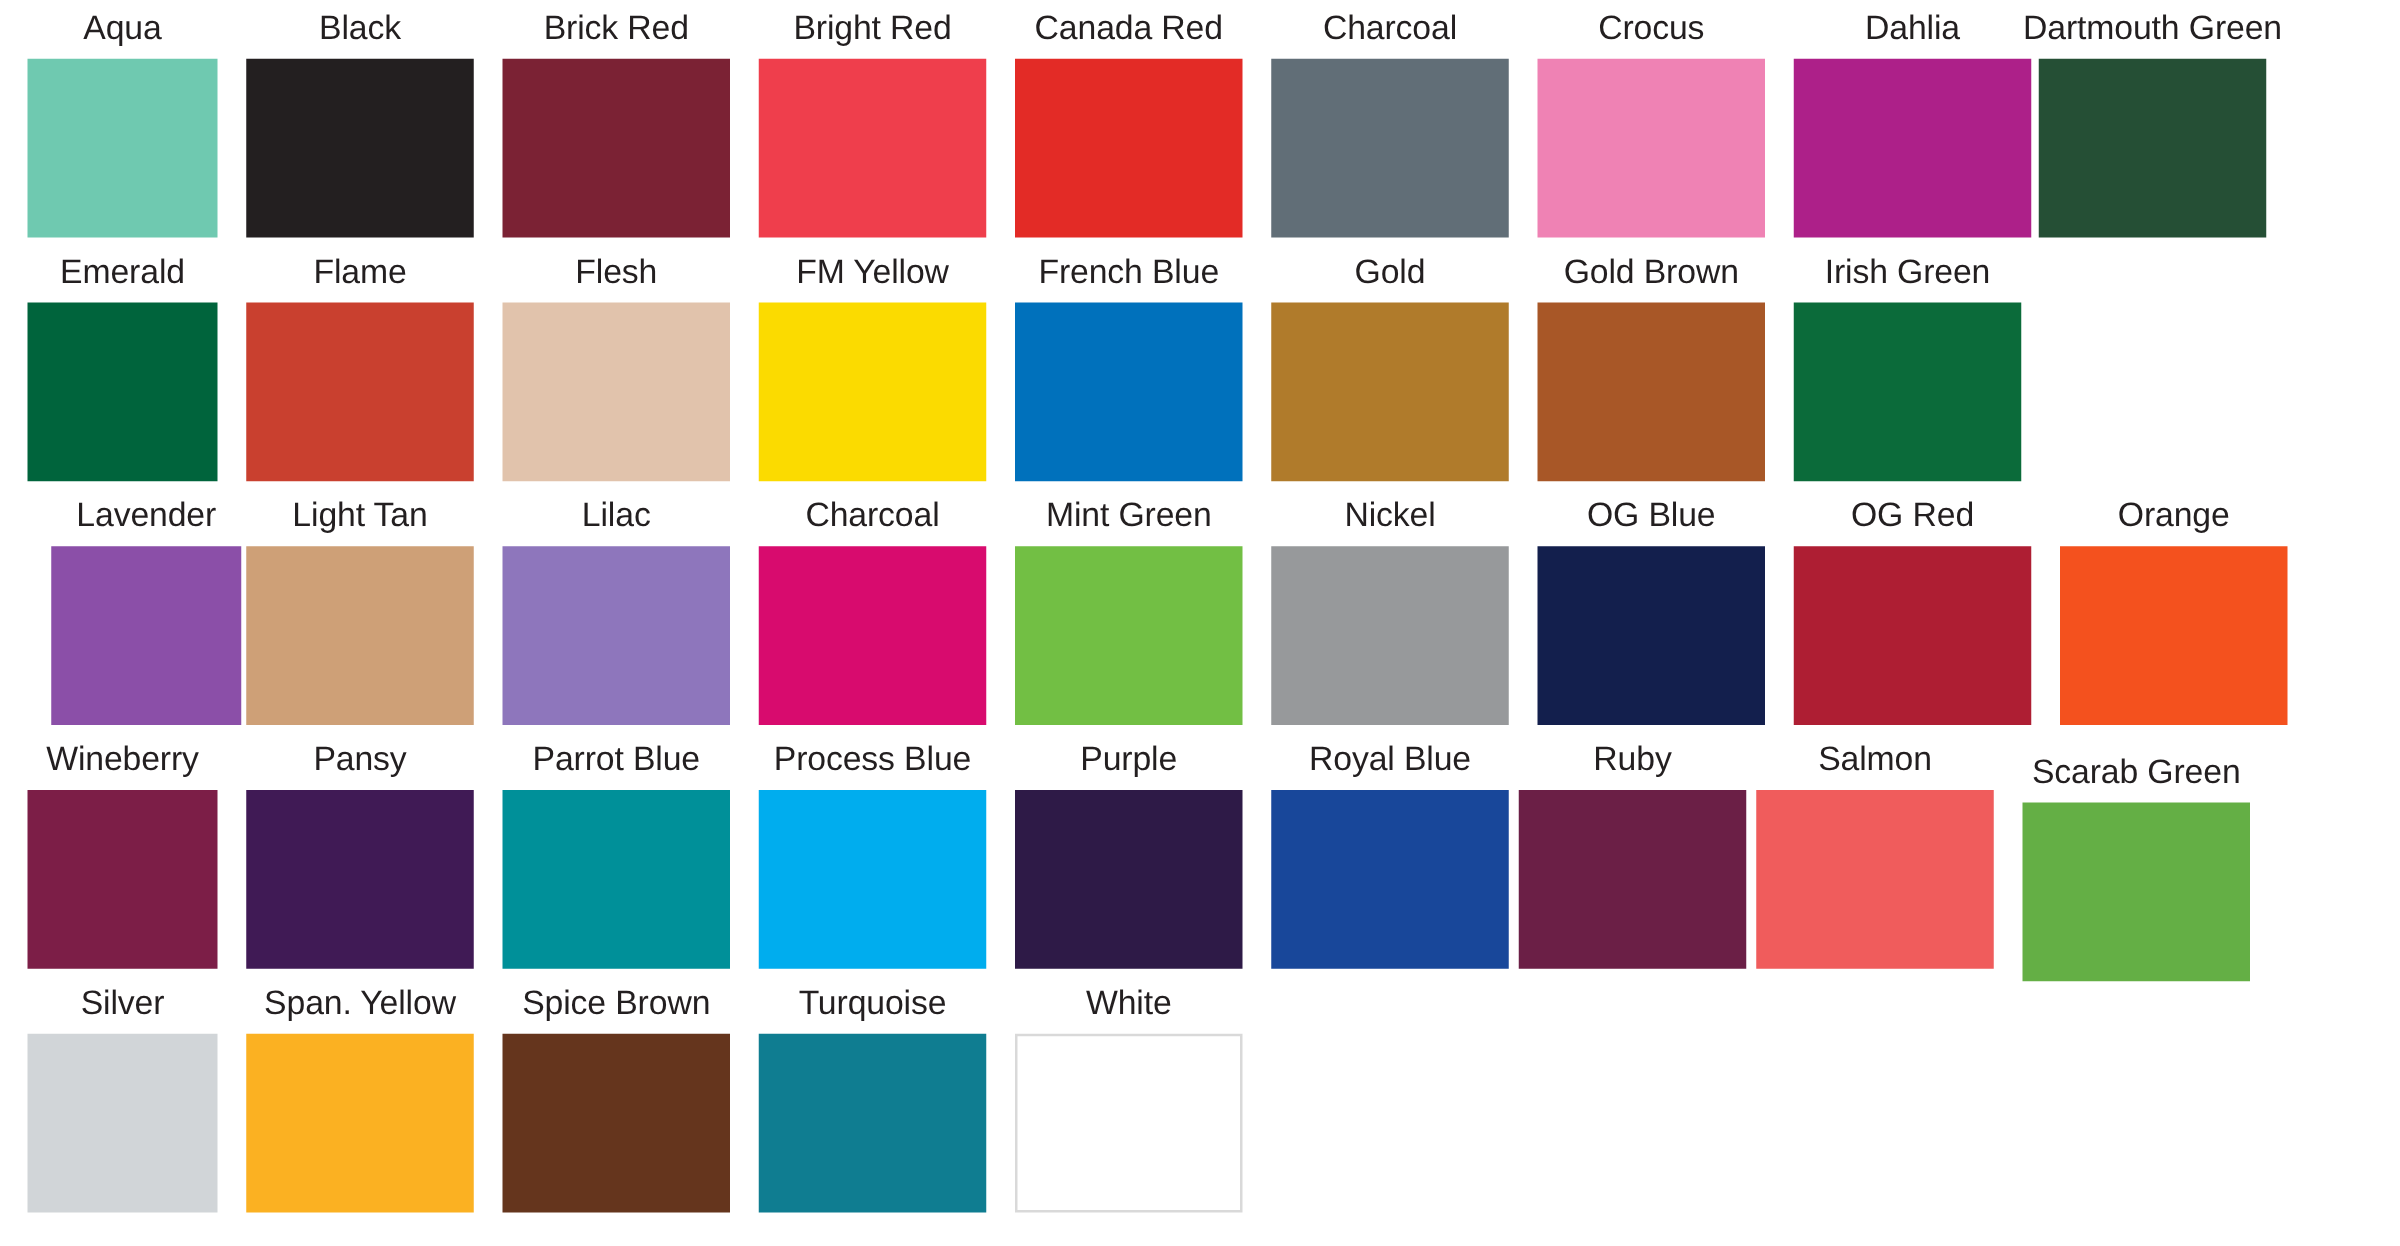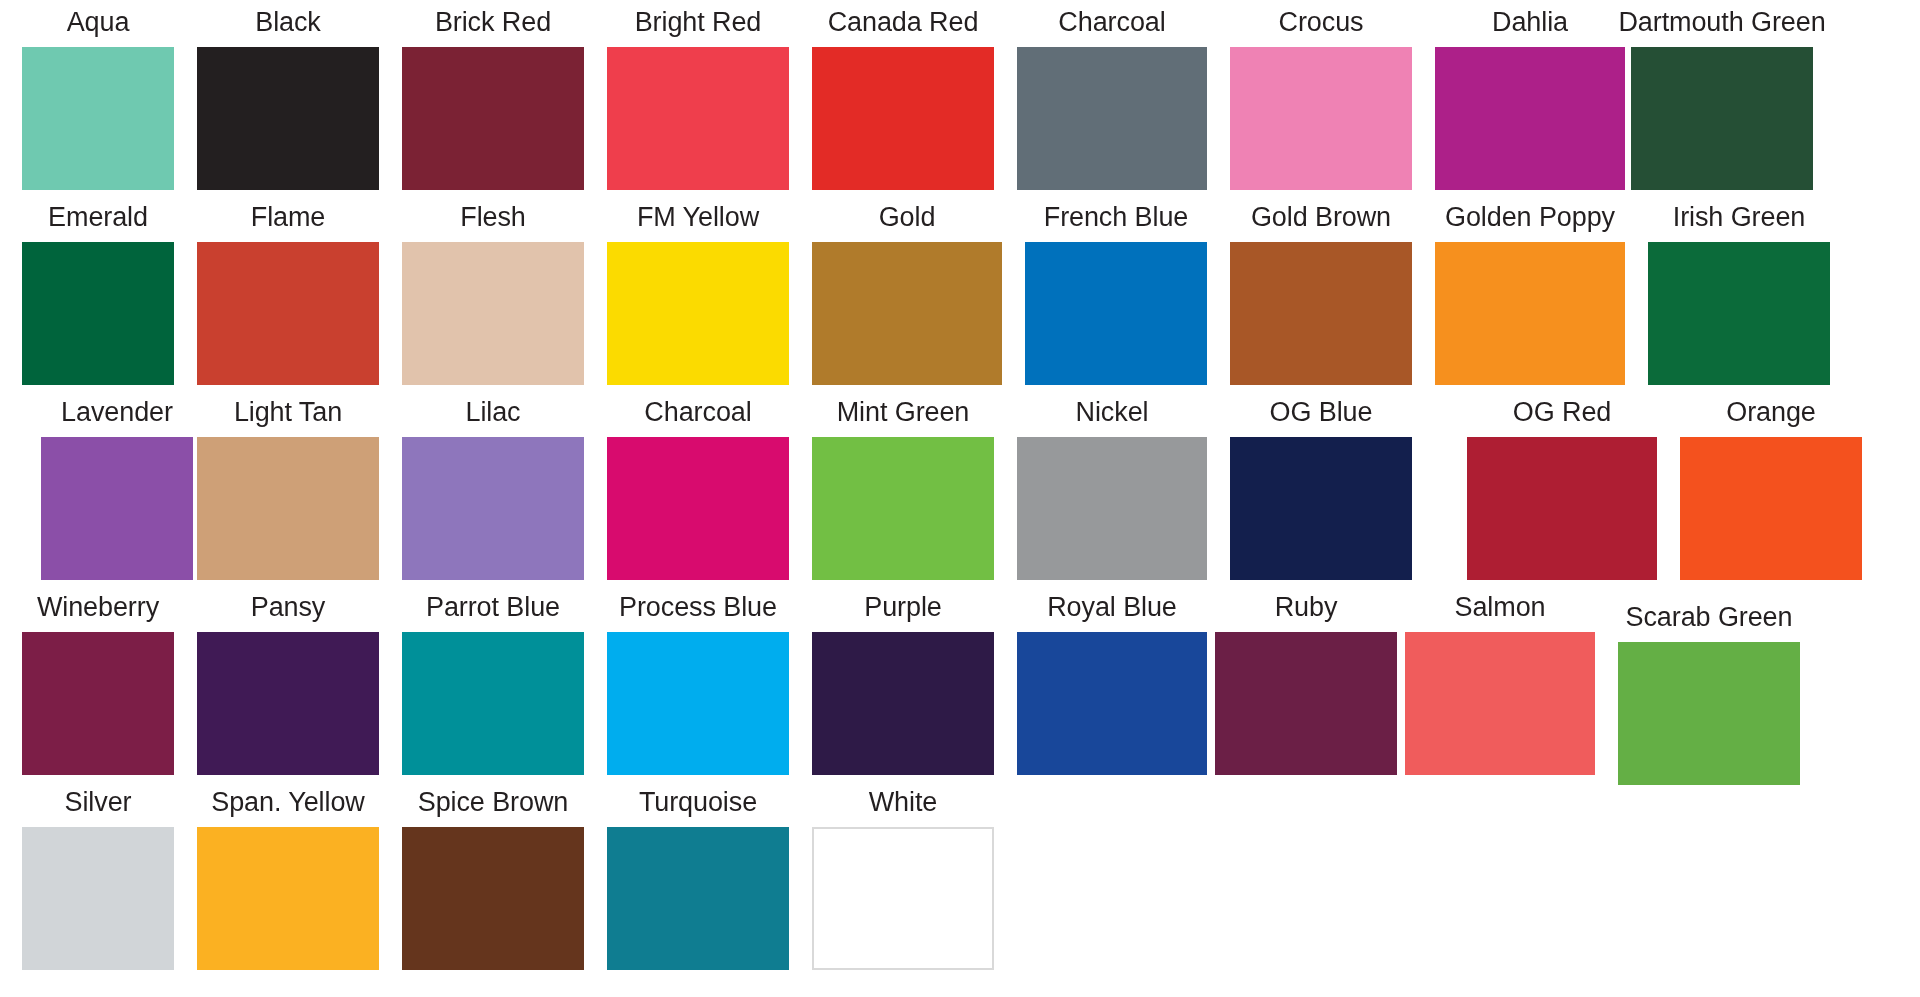--- a/index.html
+++ b/index.html
@@ -112,35 +112,31 @@
         <div class="swatch-chip" style="background: rgb(201, 64, 47); width: 182px;"></div>
       </div>
       <div class="swatch-cell" style="width: 182px;">
         <div class="swatch-label">Flesh</div>
         <div class="swatch-chip" style="background: rgb(225, 195, 172); width: 182px;"></div>
       </div>
       <div class="swatch-cell" style="width: 182px;">
         <div class="swatch-label">FM Yellow</div>
         <div class="swatch-chip" style="background: rgb(251, 219, 0); width: 182px;"></div>
       </div>
+      <div class="swatch-cell" style="width: 182px;">
+        <div class="swatch-label">French Blue</div>
+        <div class="swatch-chip" style="background: rgb(0, 113, 188); width: 182px;"></div>
+      </div>
       <div class="swatch-cell" style="width: 190px;">
         <div class="swatch-label">Gold</div>
         <div class="swatch-chip" style="background: rgb(176, 123, 43); width: 190px;"></div>
       </div>
       <div class="swatch-cell" style="width: 182px;">
-        <div class="swatch-label">French Blue</div>
-        <div class="swatch-chip" style="background: rgb(0, 113, 188); width: 182px;"></div>
-      </div>
-      <div class="swatch-cell" style="width: 182px;">
         <div class="swatch-label">Gold Brown</div>
         <div class="swatch-chip" style="background: rgb(168, 87, 39); width: 182px;"></div>
-      </div>
-      <div class="swatch-cell" style="width: 190px;">
-        <div class="swatch-label">Golden Poppy</div>
-        <div class="swatch-chip" style="background: rgb(246, 144, 30); width: 190px;"></div>
       </div>
       <div class="swatch-cell" style="width: 182px;">
         <div class="swatch-label">Irish Green</div>
         <div class="swatch-chip" style="background: rgb(11, 107, 58); width: 182px;"></div>
       </div>
     </div>
     <div class="palette-row">
       <div class="swatch-cell" style="width: 152px; padding-left: 38px;">
         <div class="swatch-label">Lavender</div>
         <div class="swatch-chip" style="background: rgb(139, 79, 168); width: 152px;"></div>
@@ -162,21 +158,21 @@
         <div class="swatch-chip" style="background: rgb(114, 191, 68); width: 182px;"></div>
       </div>
       <div class="swatch-cell" style="width: 190px;">
         <div class="swatch-label">Nickel</div>
         <div class="swatch-chip" style="background: rgb(151, 153, 155); width: 190px;"></div>
       </div>
       <div class="swatch-cell" style="width: 182px;">
         <div class="swatch-label">OG Blue</div>
         <div class="swatch-chip" style="background: rgb(19, 31, 77); width: 182px;"></div>
       </div>
-      <div class="swatch-cell" style="width: 190px; margin-left: 32px;">
+      <div class="swatch-cell" style="width: 190px;">
         <div class="swatch-label">OG Red</div>
         <div class="swatch-chip" style="background: rgb(174, 30, 51); width: 190px;"></div>
       </div>
       <div class="swatch-cell" style="width: 182px;">
         <div class="swatch-label">Orange</div>
         <div class="swatch-chip" style="background: rgb(244, 81, 30); width: 182px;"></div>
       </div>
     </div>
     <div class="palette-row">
       <div class="swatch-cell" style="width: 152px;">

